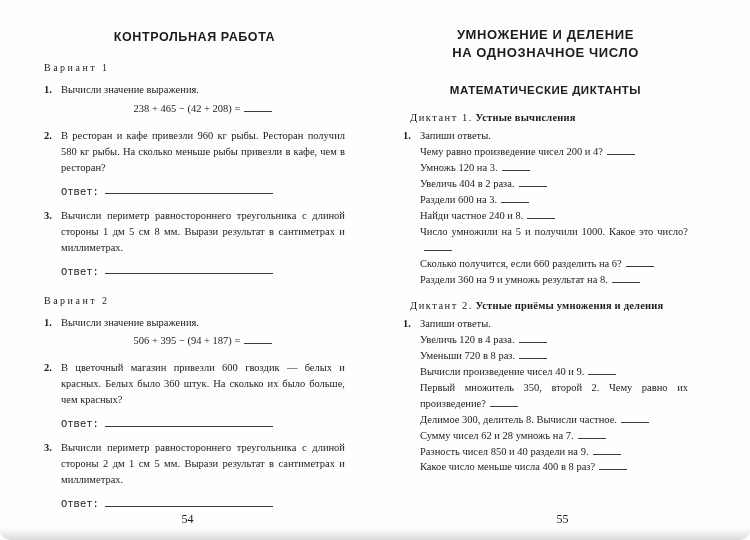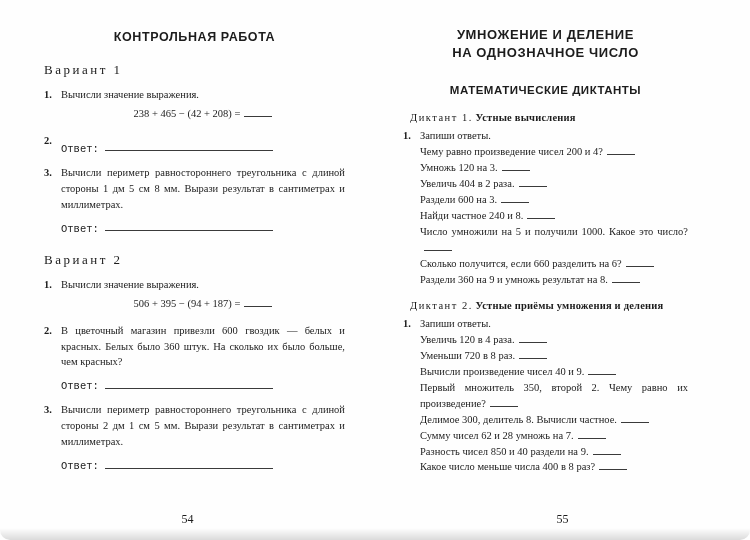--- a/index.html
+++ b/index.html
@@ -39,21 +39,21 @@
     font-size:13px; line-height:1.4; letter-spacing:0.6px;
   }
   .page-subtitle {
     font-family:"Liberation Sans", sans-serif;
     font-weight:bold; text-align:center;
     font-size:11.5px; letter-spacing:0.5px;
     margin:22px 0 16px 0;
   }
 
   .variant-heading {
-    font-size:13px; letter-spacing:2.5px;
+    font-size:10px; letter-spacing:2.5px;
     margin:14px 0 9px 0;
   }
   .dictant-heading { font-size:10.5px; margin:12px 0 5px 7px; }
   .dictant-label { letter-spacing:1.5px; }
   .dictant-name { font-weight:bold; letter-spacing:0.2px; }
 
   .item { display:flex; font-size:10.5px; line-height:1.52; margin-bottom:7px; }
   .item .num { font-weight:bold; width:17px; flex:0 0 17px; }
   .item .body { flex:1; min-width:0; }
   .just { text-align:justify; }
@@ -91,20 +91,21 @@
         <p class="just">Вычисли значение выражения.</p>
         <div class="formula">
           <span>238 + 465 − (42 + 208) =</span><span class="blank"></span>
         </div>
       </div>
     </div>
 
     <div class="item">
       <span class="num">2.</span>
       <div class="body">
+        <p class="just">В ресторан и кафе привезли 960 кг рыбы. Ресторан получил 580 кг рыбы. На сколько меньше рыбы привезли в кафе, чем в ресторан?</p>
         <div class="answer">
           <span>Ответ:</span>
             <span class="ansline"></span>
         </div>
       </div>
     </div>
 
     <div class="item">
       <span class="num">3.</span>
       <div class="body">

